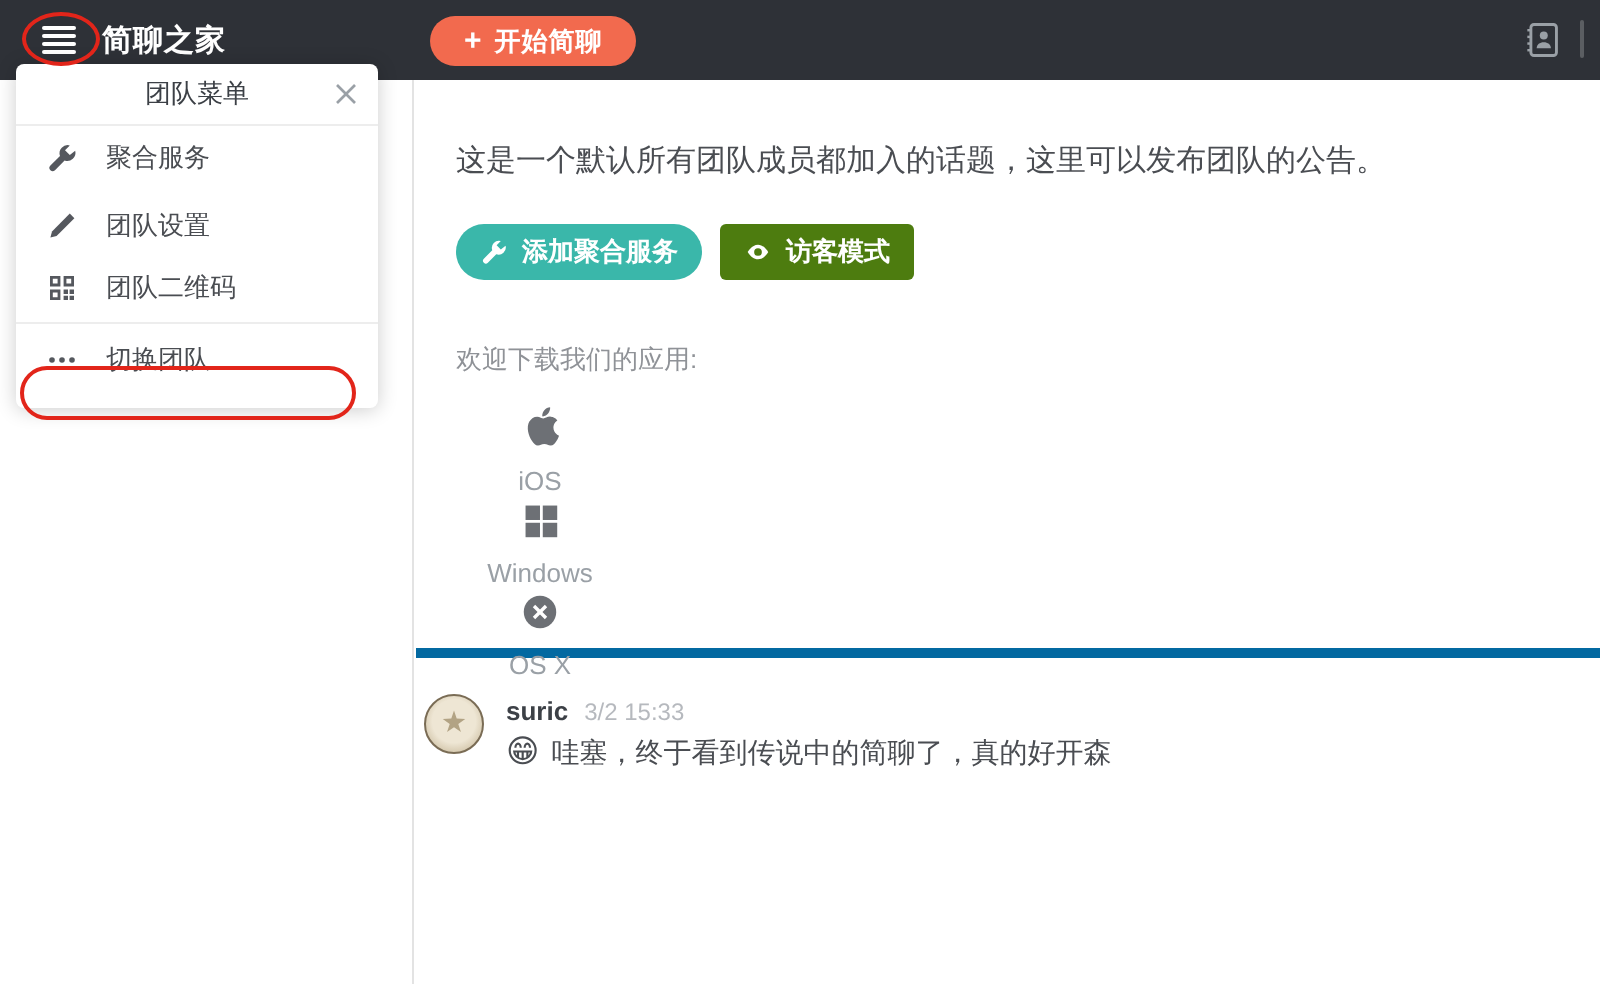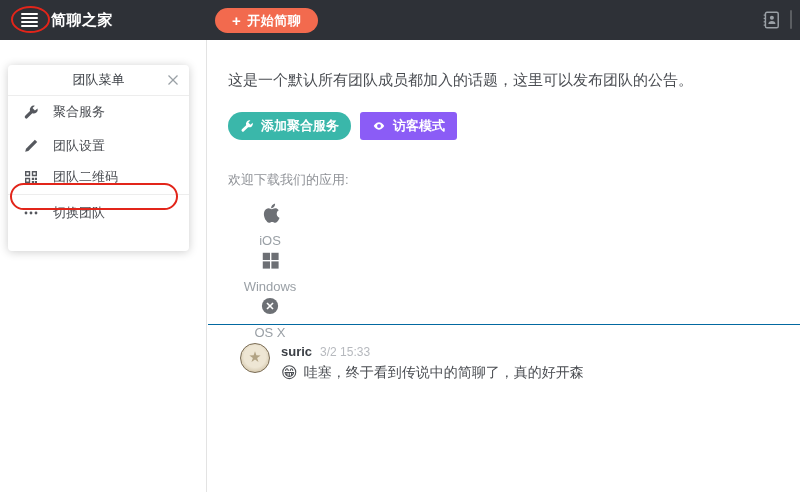--- a/index.html
+++ b/index.html
@@ -24,22 +24,22 @@
   .contacts-btn { position:absolute; right:19px; top:10px; width:20px; height:20px;
     color:#9aa0a6; background:none; border:none; cursor:pointer; padding:0; }
   .topbar-scrollhint { position:absolute; right:8px; top:10px; width:2px; height:19px;
     background:rgba(255,255,255,.22); border-radius:1px; }
 
   
   .sidebar { position:absolute; top:40px; left:0; bottom:0; width:207px;
     background:#fff; border-right:1px solid #e3e3e3; }
 
   
-  .menu-panel { position:absolute; left:8px; top:65px; width:181px; background:#fff;
-    border-radius:4px; box-shadow:0 1px 10px rgba(0,0,0,.20); z-index:20; padding-bottom:23px; }
+  .menu-panel { position:absolute; left:8px; top:32px; width:181px; background:#fff;
+    border-radius:4px; box-shadow:0 1px 10px rgba(0,0,0,.20); z-index:20; padding-bottom:9px; }
   .menu-header { height:30px; display:flex; align-items:center; justify-content:center; position:relative; }
   .menu-title { font-size:13px; color:#3c4046; }
   .menu-close { position:absolute; right:9px; top:8px; width:14px; height:14px;
     color:#9aa0a6; background:none; border:none; cursor:pointer; padding:0; }
   .menu-divider { height:1px; background:#ededed; }
   .menu-item { height:31px; display:flex; align-items:center; padding-left:15px; gap:14px;
     font-size:13px; color:#4a4d52; cursor:pointer; }
   .mi-icon { width:16px; height:16px; color:#55585e; flex:0 0 auto; }
   .menu-sep { height:1px; background:#ededed; margin:2px 0; }
 
@@ -57,30 +57,30 @@
   .topic-icon-btn { width:18px; height:18px; color:#b6b9be; background:none; border:none; padding:0; cursor:pointer; }
 
   .announce { height:284px; padding:14px 20px 0; }
   .greeting { font-size:15px; color:#4a4d52; }
   .body-text { font-size:15px; color:#4a4d52; margin-top:17px; }
   .btn-row { margin-top:22px; display:flex; gap:9px; }
   .pill-btn { height:28px; padding:0 12px; border:none; border-radius:3px; color:#fff;
     font-size:13px; font-weight:bold; display:flex; align-items:center; gap:7px;
     cursor:pointer; font-family:inherit; }
   .btn-teal { background:#3ab7aa;border-radius:14px; }
-  .btn-green { background:#8b5cf6; }
+  .btn-green { background:#4d7c0f; }
   .btn-icon { width:14px; height:14px; }
 
   .download-label { margin-top:31px; font-size:13px; color:#8f9297; }
   .platforms { display:flex; margin-top:13px; margin-left:6px;flex-direction:column; }
   .platform { width:72px; display:flex; flex-direction:column; align-items:center; gap:9px; cursor:pointer; }
   .p-icon { height:22px; color:#6d7075; display:flex; align-items:flex-end; }
   .p-label { font-size:13px; color:#9aa0a6; }
 
-  .message-section { border-top:1px solid #0369a1; padding:18px 32px 0; display:flex; gap:11px; }
+  .message-section { border-top:5px solid #0369a1; padding:18px 4px 0; display:flex; gap:11px; }
   .avatar { width:30px; height:30px; border-radius:50%; flex:0 0 auto; cursor:pointer;
     background:radial-gradient(circle at 50% 45%, #eee6d4 52%, #d3c6ab 78%, #8d7d62 100%);
     border:1px solid #7a6c55; display:flex; align-items:center; justify-content:center; }
   .avatar svg { width:18px; height:18px; color:#b2a384; }
   .msg-head { display:flex; align-items:baseline; gap:8px; margin-top:1px; }
   .msg-author { font-size:13px; font-weight:bold; color:#3c4046; }
   .msg-time { font-size:12px; color:#b6b9be; }
   .msg-text { margin-top:5px; font-size:14px; color:#4a4d52; display:flex; align-items:center; gap:6px; }
   .msg-emoji { font-size:16px; line-height:1; }
 </style>

